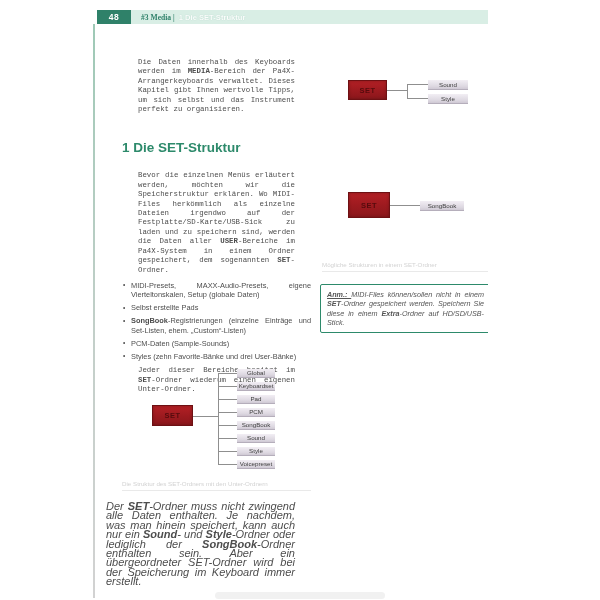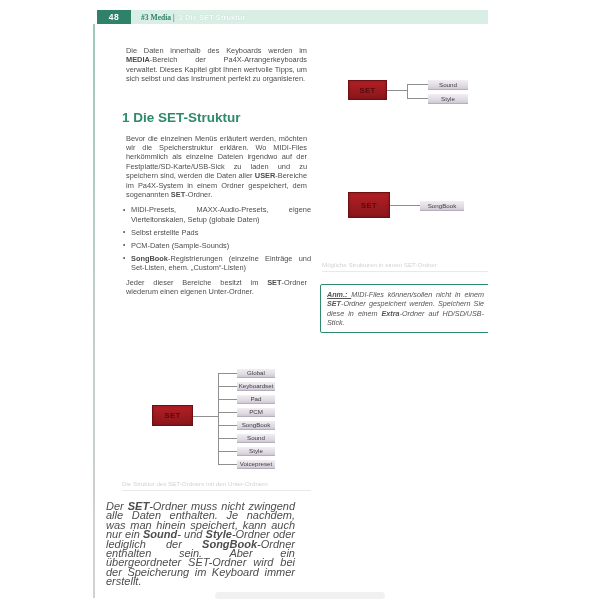--- a/index.html
+++ b/index.html
@@ -26,21 +26,21 @@
   .page-edge {
     position:absolute; left:93px; top:24px; width:2px; height:574px;
     background:linear-gradient(180deg,#9ec9b6 0%, #c3cfc9 55%, #d2d2d2 100%);
   }
 
   
   .col-left {
     position:absolute; left:122px; top:42px; width:189px;
     color:#4d4d4d; font-size:7.4px; line-height:9.4px; text-align:justify;
   }
-  .col-left p { margin:4px; }
+  .col-left p { margin:16px;font-family:Liberation Mono, monospace; }
   .p-intro { margin-bottom:26px !important; }
   .h1 {
     font-size:13.5px; line-height:15px; font-weight:bold; color:#2d8a6b;
     margin:0 0 9px 0; text-align:left;
   }
   .p-std { margin-bottom:6px !important; }
   ul.user-list { margin:2px 0 0 0; padding:0; list-style:none; }
   ul.user-list li {
     position:relative; padding-left:9px; margin-bottom:3.6px;
     text-align:justify;
@@ -109,22 +109,23 @@
   </div>
   <div class="page-edge"></div>
 
   <div class="col-left">
     <p class="p-intro"><span>Die Daten innerhalb des Keyboards werden im </span><span style="font-weight: bold;">MEDIA</span><span>-Bereich der Pa4X-Arrangerkeyboards verwaltet. Dieses Kapitel gibt Ihnen wertvolle Tipps, um sich selbst und das Instrument perfekt zu organisieren.</span></p>
     <div class="h1">1 Die SET-Struktur</div>
     <p class="p-std"><span>Bevor die einzelnen Menüs erläutert werden, möchten wir die Speicherstruktur erklären. Wo MIDI-Files herkömmlich als einzelne Dateien irgendwo auf der Festplatte/SD-Karte/USB-Sick zu laden und zu speichern sind, werden die Daten aller </span><span style="font-weight: bold;">USER</span><span>-Bereiche im Pa4X-System in einem Ordner gespeichert, dem sogenannten </span><span style="font-weight: bold;">SET</span><span>-Ordner.</span></p>
     <ul class="user-list">
       <li><span>MIDI-Presets, MAXX-Audio-Presets, eigene Vierteltonskalen, Setup (globale Daten)</span></li>
       <li><span>Selbst erstellte Pads</span></li>
+      <li><span style="font-weight: bold;">SongBook</span><span>-Registrierungen (einzelne Einträge und Set-Listen, ehem. „Custom“-Listen)</span></li>
       <li><span>PCM-Daten (Sample-Sounds)</span></li>
-      <li><span style="font-weight: bold;">SongBook</span><span>-Registrierungen (einzelne Einträge und Set-Listen, ehem. „Custom“-Listen)</span></li>
+      <li><span>Styles (zehn Favorite-Bänke und drei User-Bänke)</span></li>
     </ul>
     <p class="p-after-list"><span>Jeder dieser Bereiche besitzt im </span><span style="font-weight: bold;">SET</span><span>-Ordner wiederum einen eigenen Unter-Ordner.</span></p>
   </div>
 
   <div class="diagram-r1">
     <div class="set-box" style="left:26px; top:2px; width:39px; height:20px;">SET</div>
     <div class="dline" style="left:65px; top:11.5px; width:20px; height:1px;"></div>
     <div class="dline" style="left:85px; top:6px; width:1px; height:15px;"></div>
     <div class="dline" style="left:85px; top:6px; width:21px; height:1px;"></div>
     <div class="dline" style="left:85px; top:20px; width:21px; height:1px;"></div>

